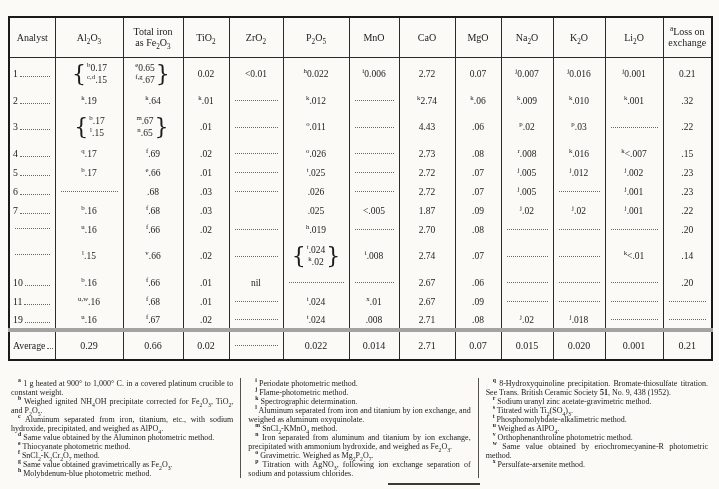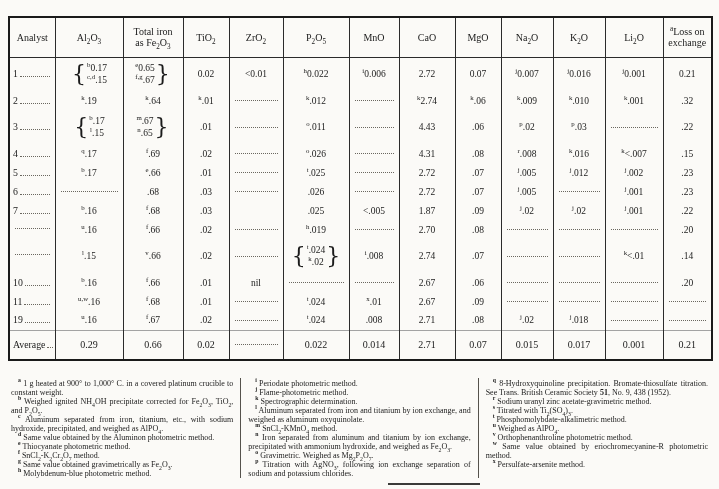--- a/index.html
+++ b/index.html
@@ -9,21 +9,21 @@
 
   table.tbl{border-collapse:collapse;table-layout:fixed;position:absolute;left:8px;top:16px;
             width:703px;border:2px solid #1a1a1a;background:#fbfaf7;}
   .tbl th,.tbl td{border-left:1px solid #2b2b2b;font-weight:normal;font-size:9.5px;
             padding:0 2px;vertical-align:middle;text-align:center;overflow:hidden;white-space:nowrap;}
   .tbl thead tr{height:40px;}
   .tbl thead th{border-bottom:1px solid #2b2b2b;font-size:10px;line-height:1.15;white-space:normal;}
   .tbl tbody tr{height:19px;}
   .tbl tbody tr.two{height:34px;}
   .tbl tbody tr.avg{height:30px;}
-  .tbl tbody tr.avg td{border-top:1px solid #a3a3a3;font-size:10px;margin-top:30px;}
+  .tbl tbody tr.avg td{border-top:4px solid #a3a3a3;font-size:10px;margin-top:30px;}
   sup{font-size:0.72em;vertical-align:super;line-height:0;}
   sub{font-size:0.72em;vertical-align:sub;line-height:0;}
 
   .an{display:flex;align-items:baseline;padding:0 1px;font-size:9.8px;}
   .an .lead{flex:1;border-bottom:1px dotted #6a675f;margin:0 2px 3px 2px;min-width:6px;}
 
   .dash{height:0;border-bottom:1px dotted #6a675f;margin:0 3px;}
 
   .bc{display:flex;align-items:center;justify-content:center;}
   .bc .brace{font-size:22px;line-height:0.9;font-family:"DejaVu Serif",serif;padding:0 1px;}
@@ -217,21 +217,21 @@
           <td><sup>q</sup>.17</td>
           <td><sup>f</sup>.69</td>
           <td>.02</td>
           <td>
             <div class="dash"></div>
           </td>
           <td><sup>o</sup>.026</td>
           <td>
             <div class="dash"></div>
           </td>
-          <td>4.31</td>
+          <td>2.73</td>
           <td>.08</td>
           <td><sup>r</sup>.008</td>
           <td><sup>k</sup>.016</td>
           <td><sup>k</sup>&lt;.007</td>
           <td>.15</td>
         </tr>
         <tr>
           <td>
             <div class="an">
               <span>5</span>
@@ -465,21 +465,21 @@
           <td>0.66</td>
           <td>0.02</td>
           <td>
             <div class="dash"></div>
           </td>
           <td>0.022</td>
           <td>0.014</td>
           <td>2.71</td>
           <td>0.07</td>
           <td>0.015</td>
-          <td>0.017</td>
+          <td>0.020</td>
           <td>0.001</td>
           <td>0.21</td>
         </tr>
       </tbody>
   </table>
 
   <div class="footnotes">
     <div class="fncol" id="fncol-0">
         <p><sup>a</sup> 1 g heated at 900° to 1,000° C. in a covered platinum crucible to constant weight.</p>
         <p><sup>b</sup> Weighed ignited NH<sub>4</sub>OH precipitate corrected for Fe<sub>2</sub>O<sub>3</sub>, TiO<sub>2</sub>, and P<sub>2</sub>O<sub>5</sub>.</p>

